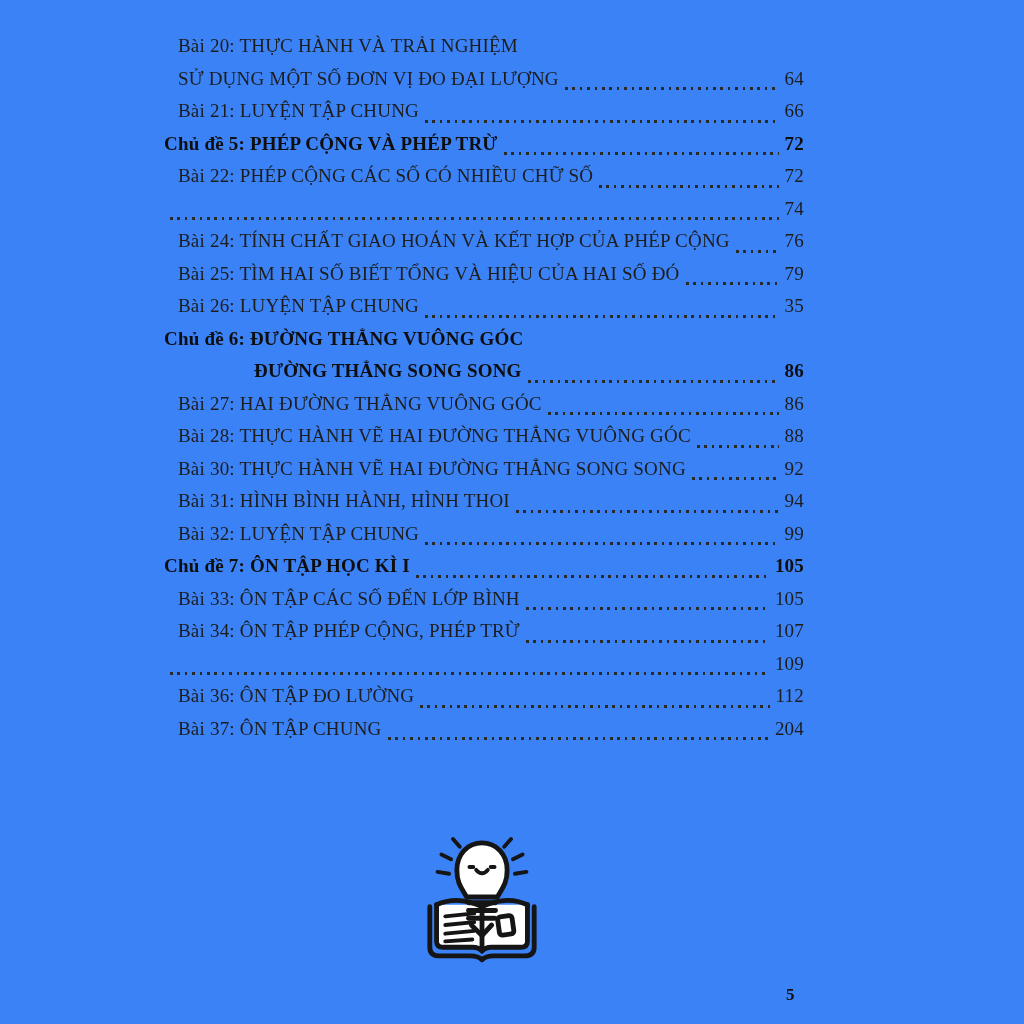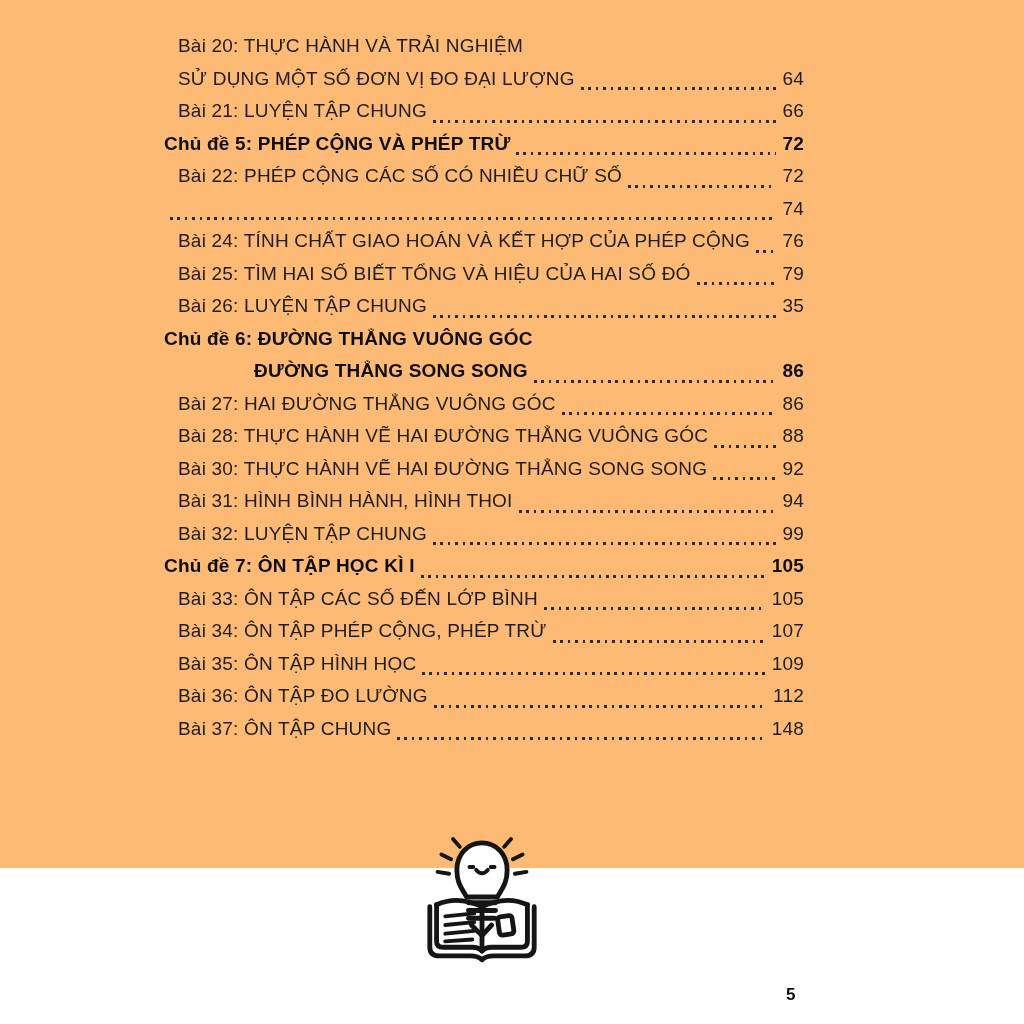--- a/index.html
+++ b/index.html
@@ -4,23 +4,24 @@
 <style>
   html, body { margin: 0; padding: 0; }
   body {
     width: 1024px; height: 1024px;
     background: #ffffff;
     font-family: "Liberation Sans", sans-serif;
     overflow: hidden;
   }
   .page {
     position: relative;
-    width: 1024px; height: 868px;
-    background: #fdba74;
+    width: 1024px; height: 1024px;
+    background: #3b82f6;
     color: #1c1c1c;
+    font-family: Liberation Serif, serif;
   }
   .toc {
     position: absolute;
     left: 164px; top: 30px;
     width: 640px;
   }
   .toc-line {
     display: flex;
     align-items: baseline;
     height: 32.5px;
@@ -149,33 +150,32 @@
         <span class="toc-text">Bài 33: ÔN TẬP CÁC SỐ ĐẾN LỚP BÌNH</span>
         <span class="toc-dots"></span>
         <span class="toc-page">105</span>
       </div>
       <div class="toc-line item">
         <span class="toc-text">Bài 34: ÔN TẬP PHÉP CỘNG, PHÉP TRỪ</span>
         <span class="toc-dots"></span>
         <span class="toc-page">107</span>
       </div>
       <div class="toc-line item">
-        <span class="toc-text">Bài 35: ÔN TẬP HÌNH HỌC</span>
         <span class="toc-dots"></span>
         <span class="toc-page">109</span>
       </div>
       <div class="toc-line item">
         <span class="toc-text">Bài 36: ÔN TẬP ĐO LƯỜNG</span>
         <span class="toc-dots"></span>
         <span class="toc-page">112</span>
       </div>
       <div class="toc-line item">
         <span class="toc-text">Bài 37: ÔN TẬP CHUNG</span>
         <span class="toc-dots"></span>
-        <span class="toc-page">148</span>
+        <span class="toc-page">204</span>
       </div>
     </div>
 
   <div class="mascot">
     <svg viewBox="0 0 120 142" width="116" height="140" fill="none" stroke="#151515" stroke-width="5" stroke-linecap="round" stroke-linejoin="round">
 
       <path d="M6 82 L6 124 Q6 133 16 133 L48 133 Q56 133 60 137 Q64 133 72 133 L104 133 Q114 133 114 124 L114 82"></path>
 
       <path d="M13 80 L13 118 Q13 124 20 124 L50 124 Q57 124 60 128 Q63 124 70 124 L100 124 Q107 124 107 118 L107 80" fill="#ffffff"></path>
       <path d="M13 80 Q35 70 60 82"></path>

